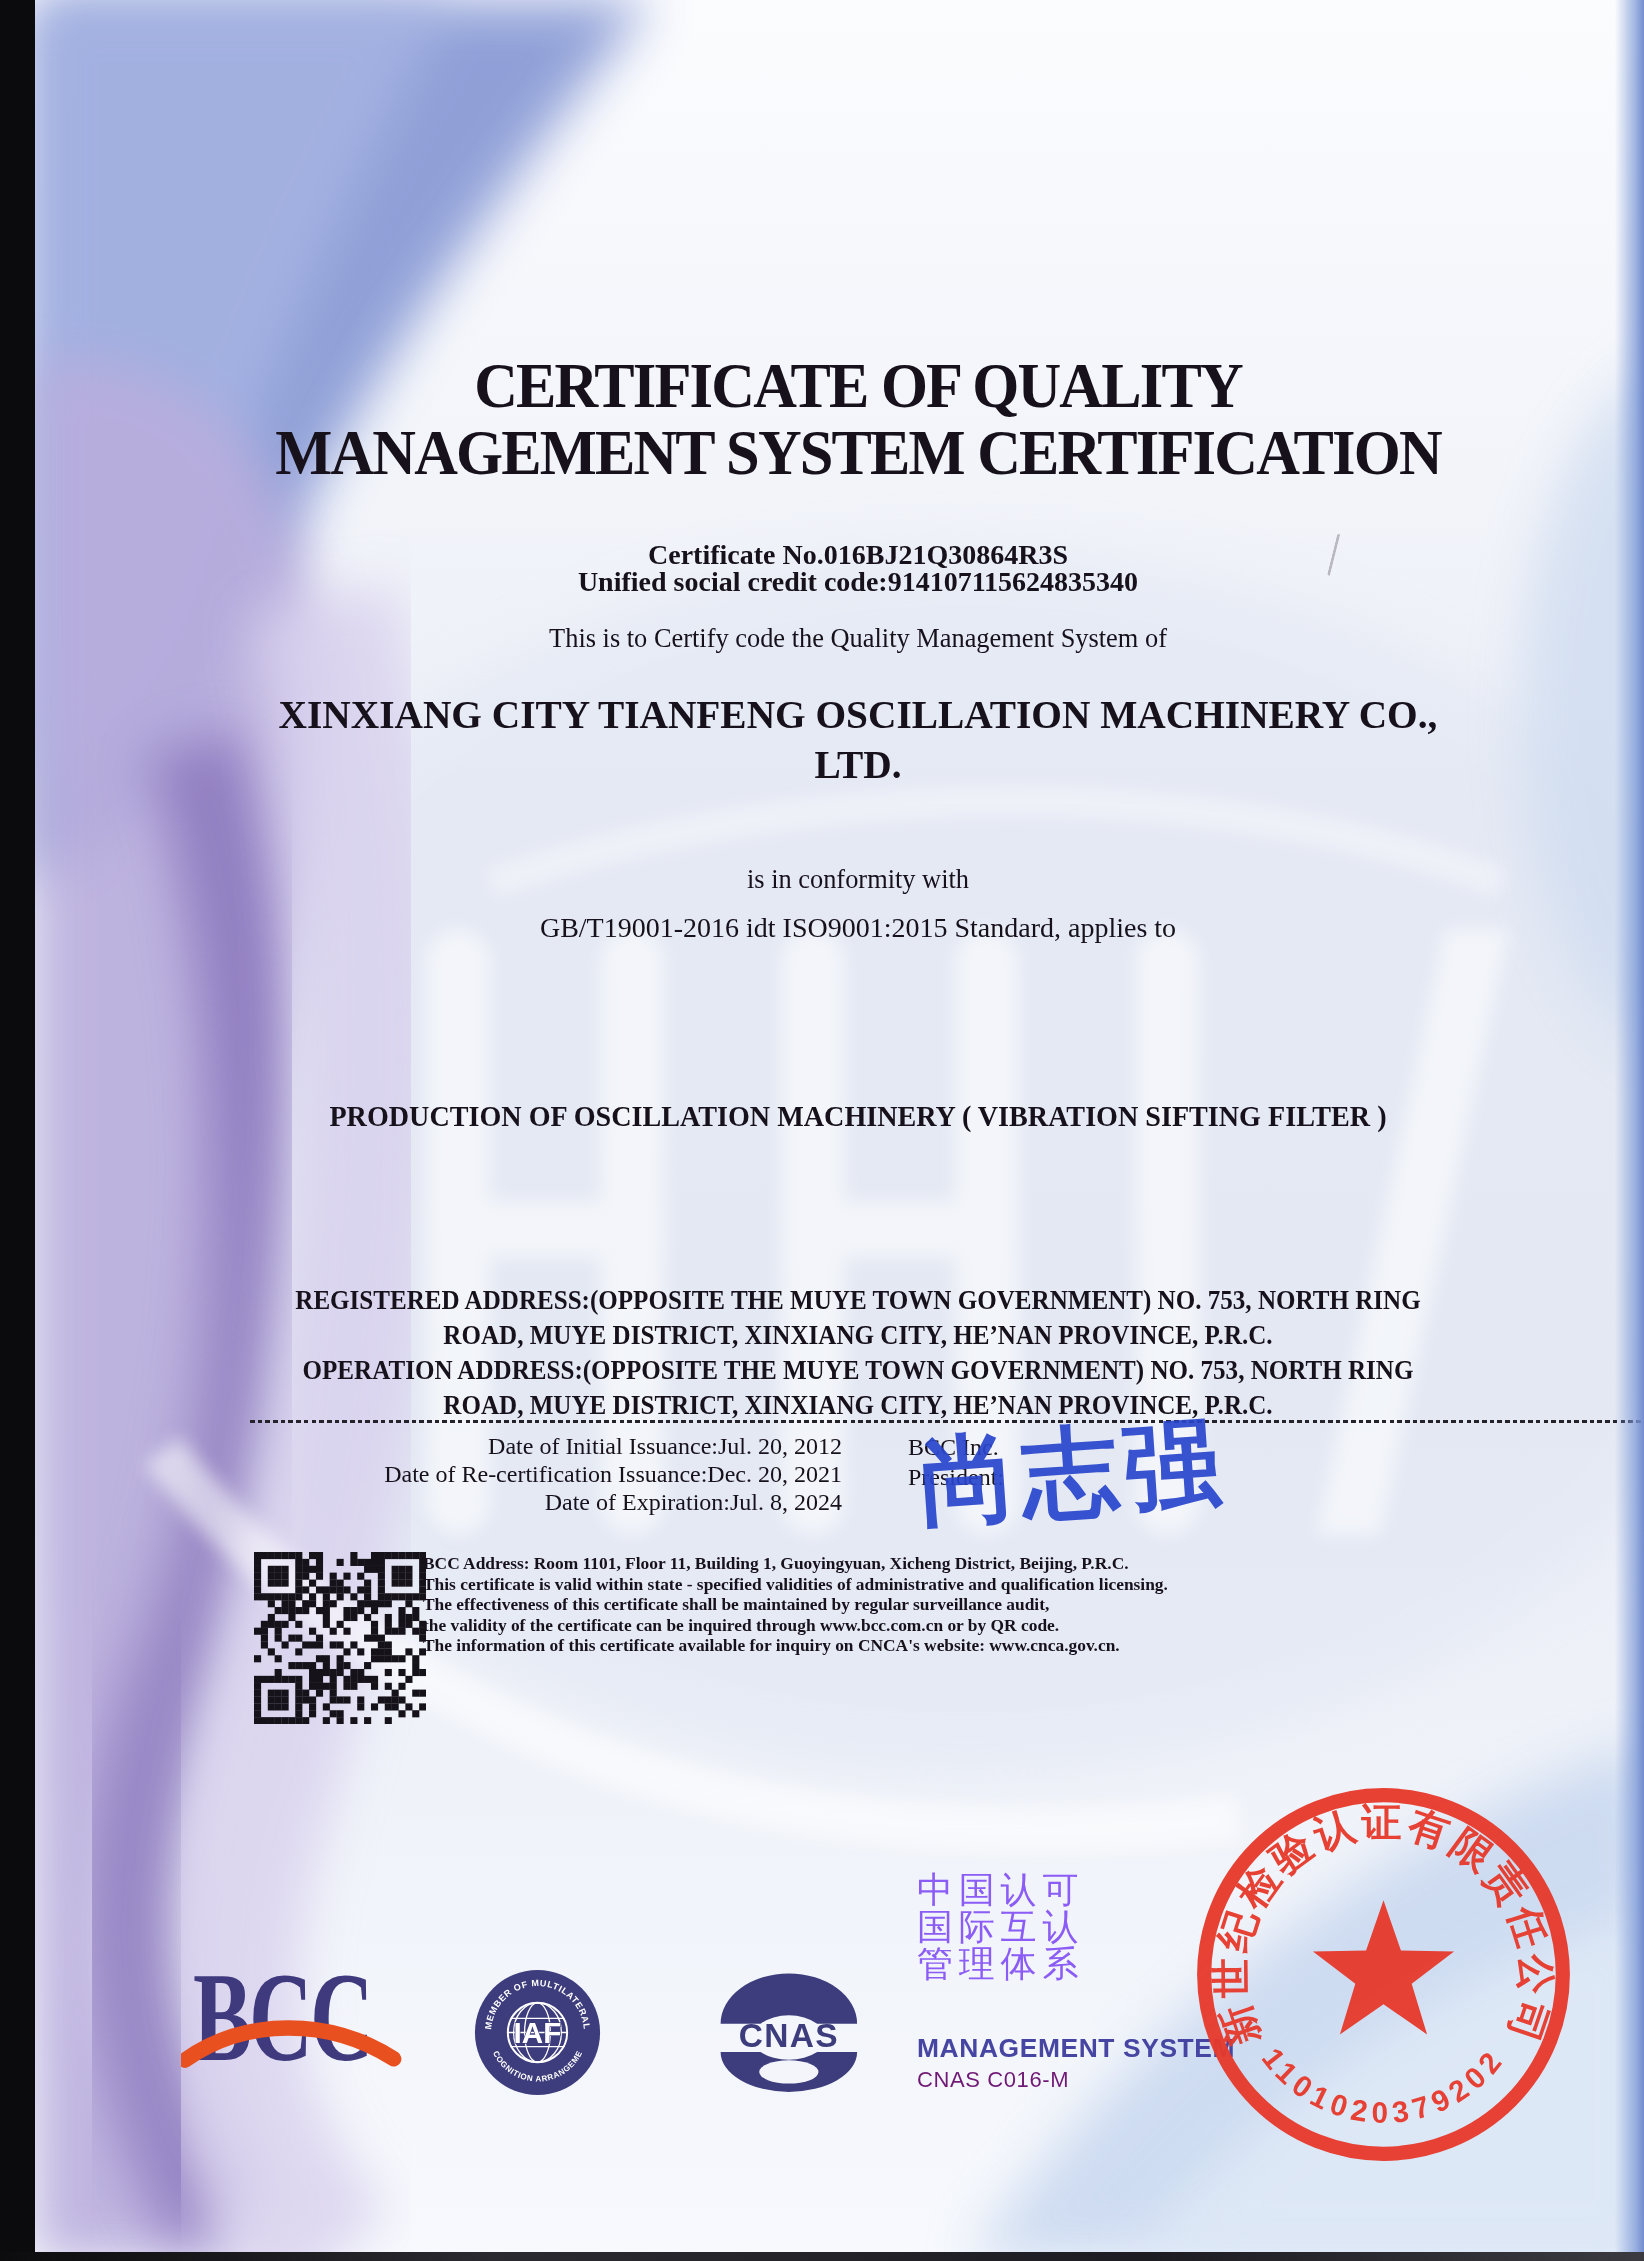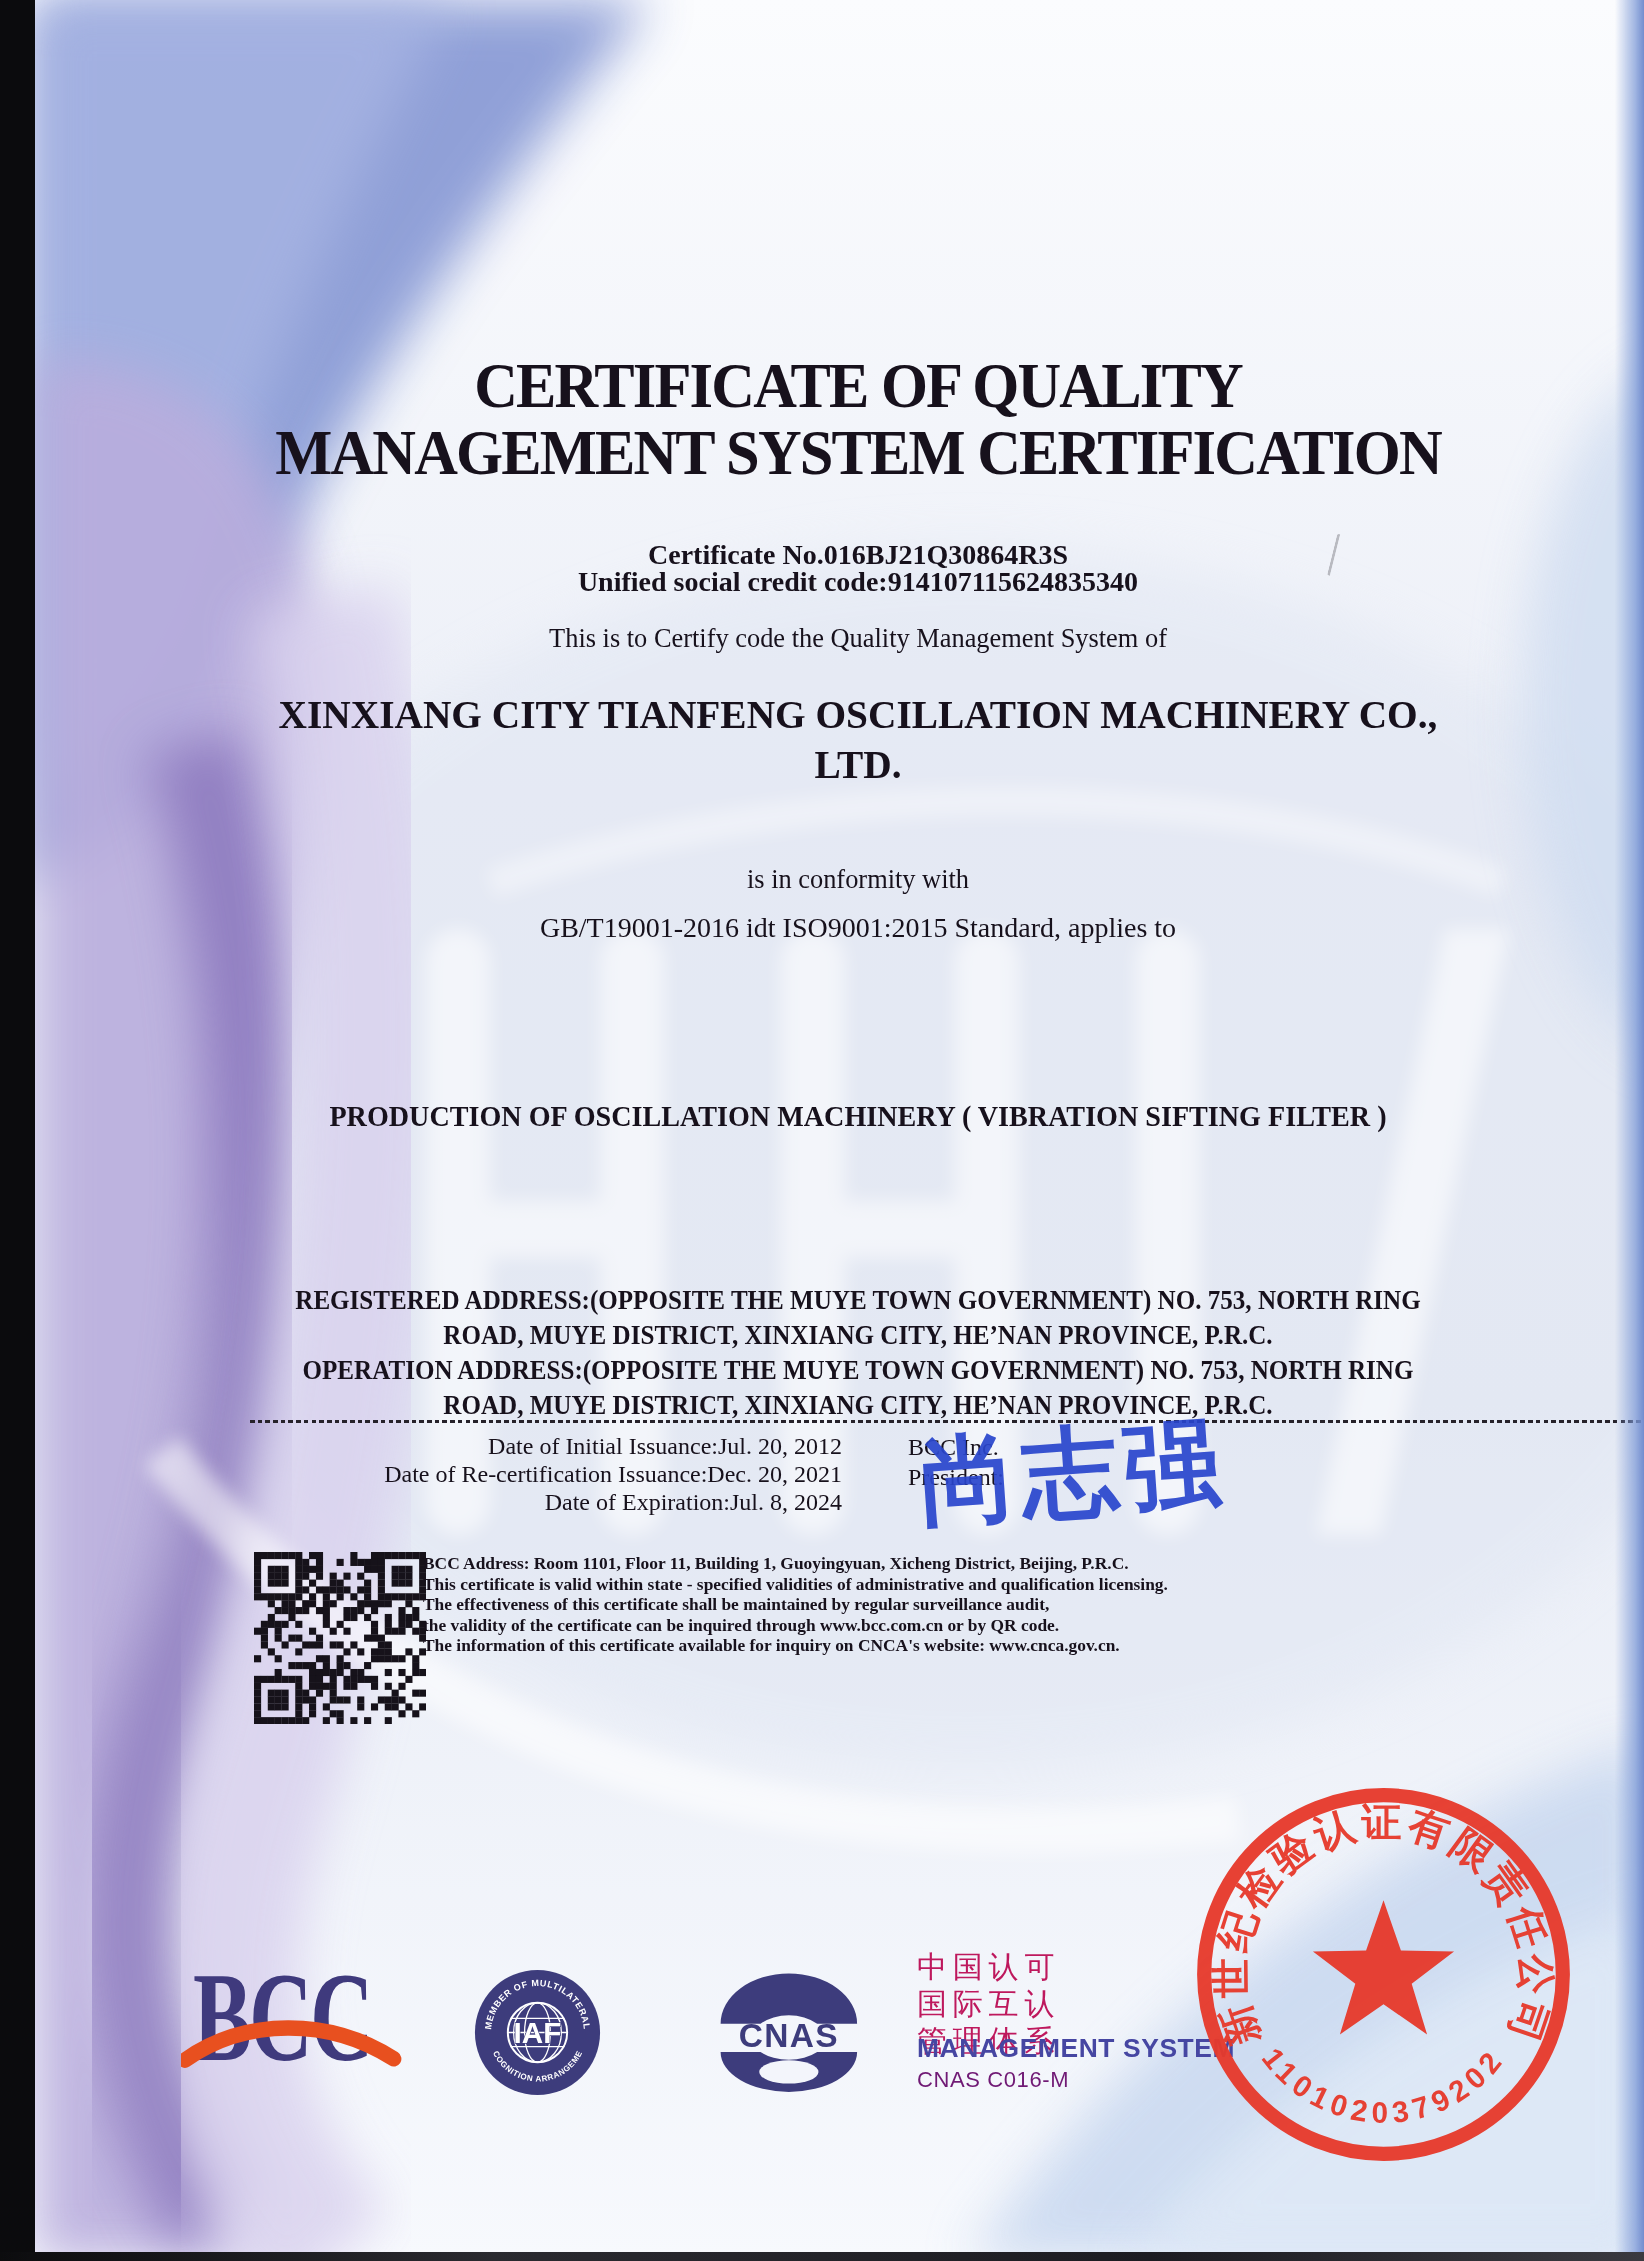--- a/index.html
+++ b/index.html
@@ -21,21 +21,21 @@
   .sep{top:1420px;left:250px;width:1394px;height:3.2px;
        background:repeating-linear-gradient(90deg,#26222a 0 4.5px,rgba(0,0,0,0) 4.5px 7.7px);}
   .dates{top:1432px;left:213px;width:629px;font-size:24px;line-height:28px;text-align:right;}
   .issuer{font-size:24px;line-height:29px;}
   .signature{left:919px;top:1409px;font-size:97px;font-weight:700;color:#2945cc;
              transform:rotate(-4deg);letter-spacing:5.2px;opacity:.92;}
   .notes{left:423px;top:1553px;width:787px;font-size:17.4px;line-height:20.6px;font-weight:700;}
   .bcc-logo{left:181px;top:1980px;width:232px;height:110px;text-align:center;}
   .bcc-text{position:absolute;left:11.6px;top:-34px;font-size:126px;font-weight:700;color:#3f3a7d;
             letter-spacing:-3.9px;transform:scaleX(.70);transform-origin:left center;}
-  .cn-col{left:917px;top:1948px;font-size:30px;line-height:37px;color:#be185d;letter-spacing:5.8px;}
+  .cn-col{left:917px;top:1872px;font-size:36px;line-height:37px;color:#8b5cf6;letter-spacing:5.8px;}
   .mgmt{left:917px;top:2033px;font-size:26.4px;font-weight:700;color:#4646a2;
         font-family:"Liberation Sans","DejaVu Sans",sans-serif;letter-spacing:0.6px;}
   .cnascode{left:917px;top:2067px;font-size:22px;font-weight:400;color:#701a75;
         font-family:"Liberation Sans","DejaVu Sans",sans-serif;letter-spacing:0.6px;}
   .penmark{left:1332px;top:534px;width:6.4px;height:43px;border-left:3.2px solid #8a8a92;
            opacity:.55;transform:rotate(14deg);border-radius:2.6px;}
   .edge-left{left:0;top:0;width:35px;height:2261px;background:#0b0b0d;z-index:6;}
   .edge-bottom{left:0;top:2252px;width:1645px;height:9px;z-index:6;
            background:linear-gradient(90deg,#0c0c0e 0%,#2a2a30 30%,#1c1c22 70%,#3a3a40 100%);}
   .edge-right{right:0;top:0;width:30px;height:2261px;z-index:5;

